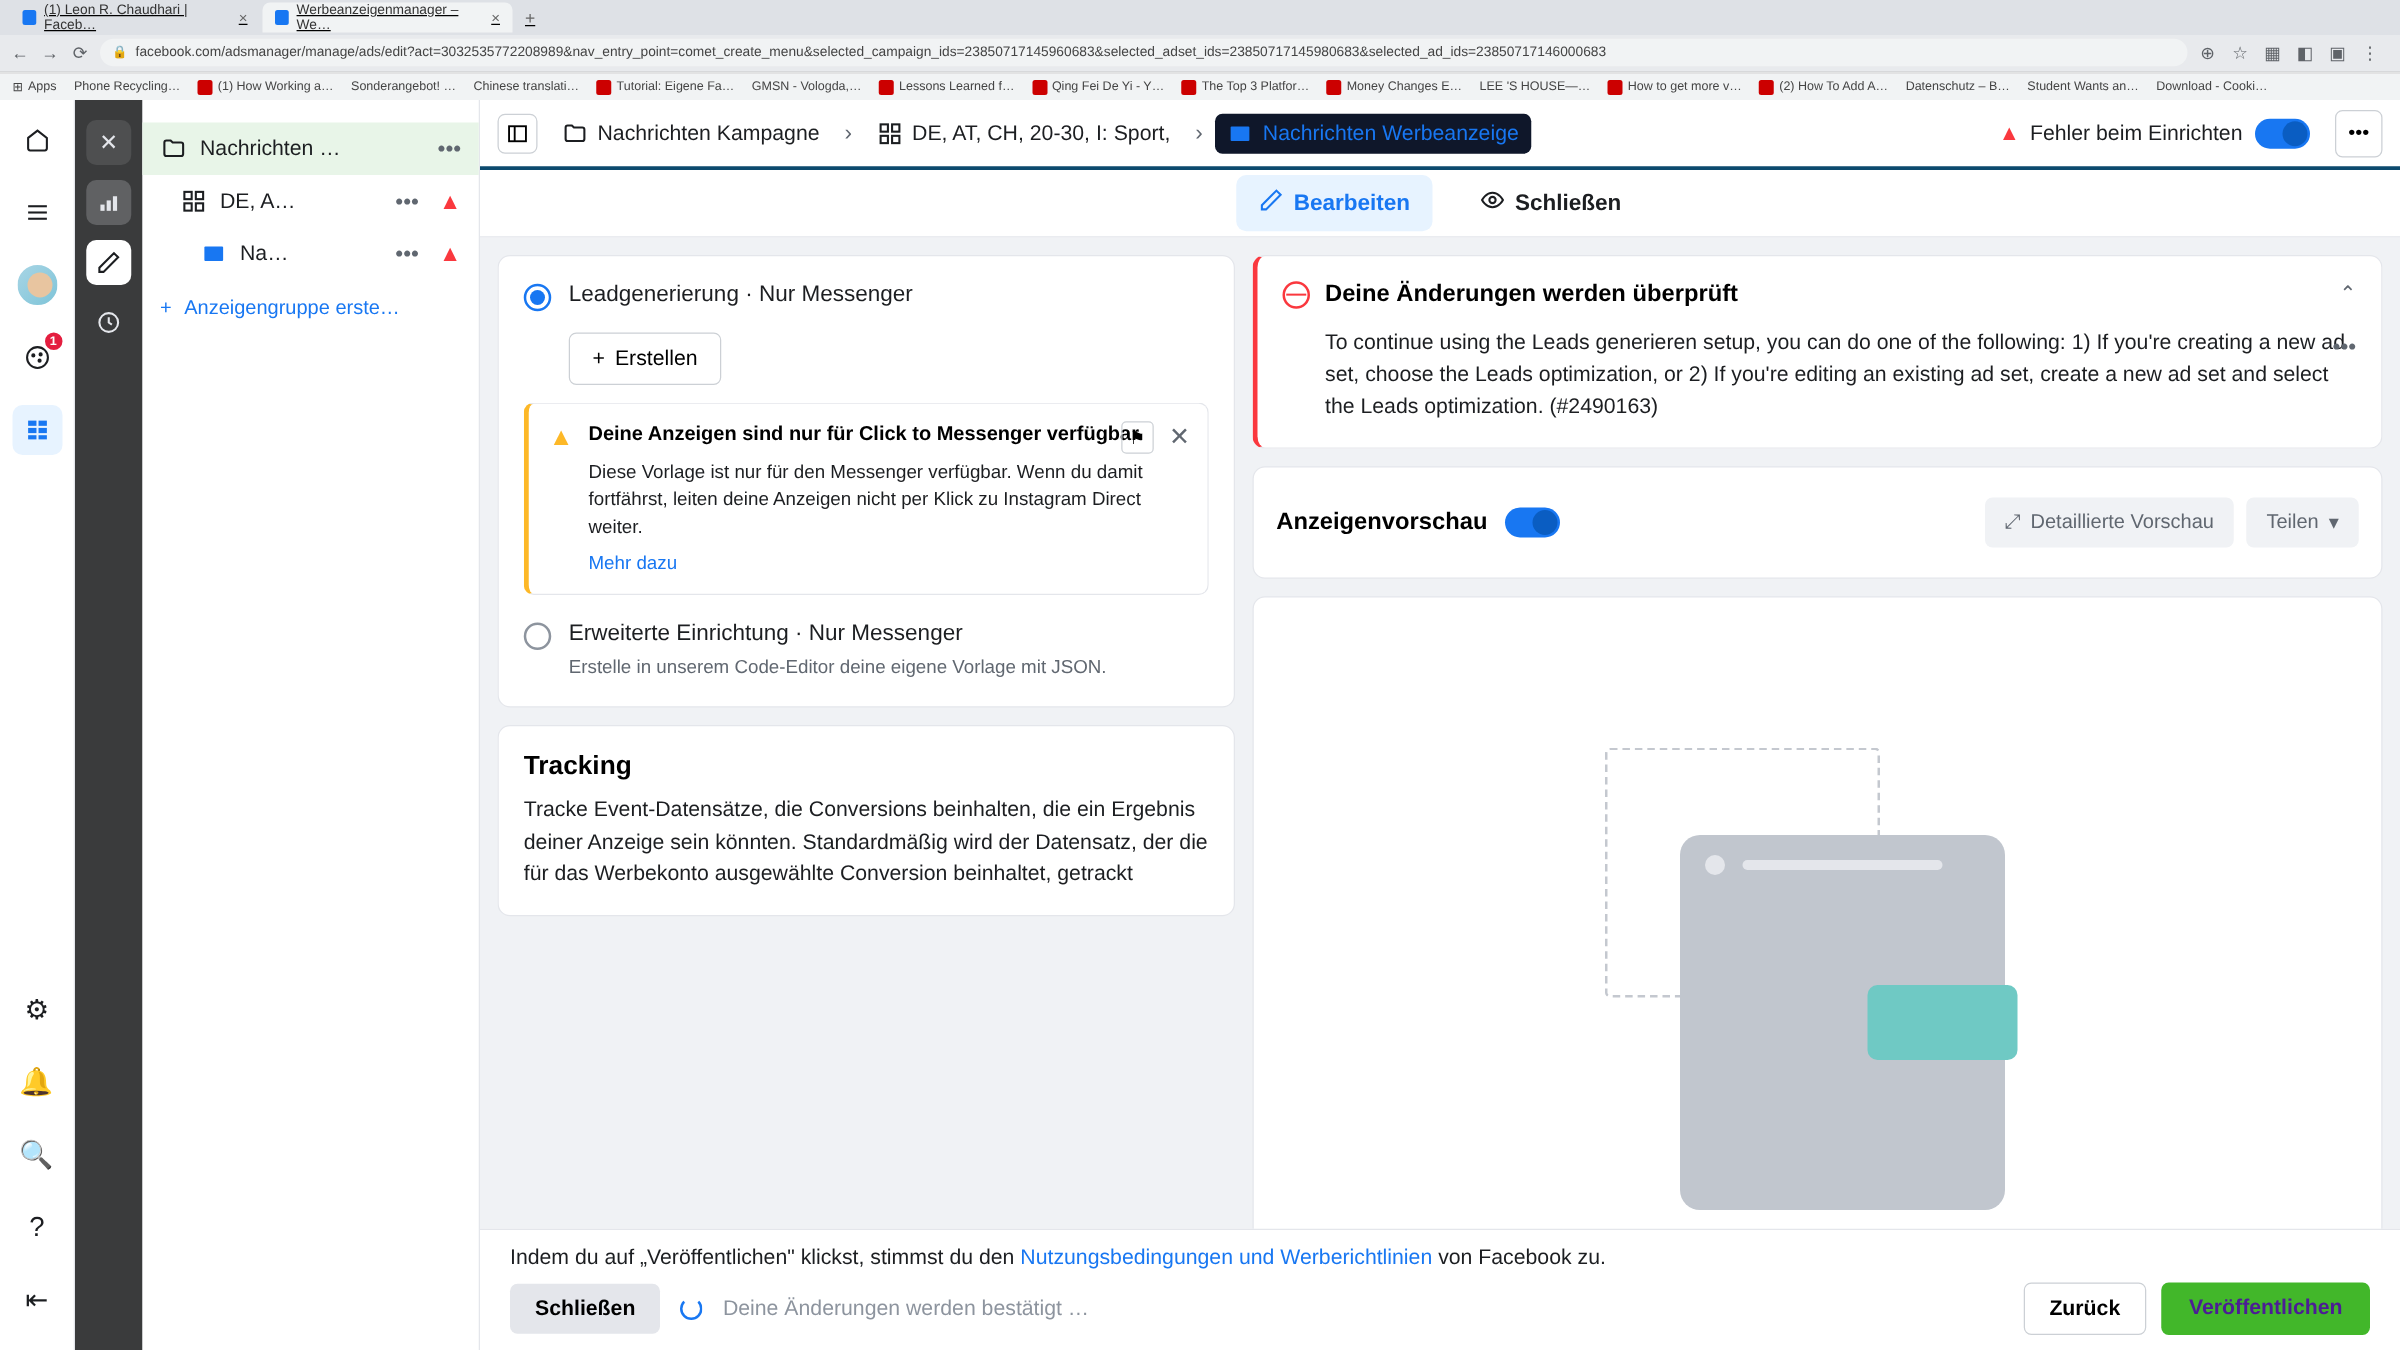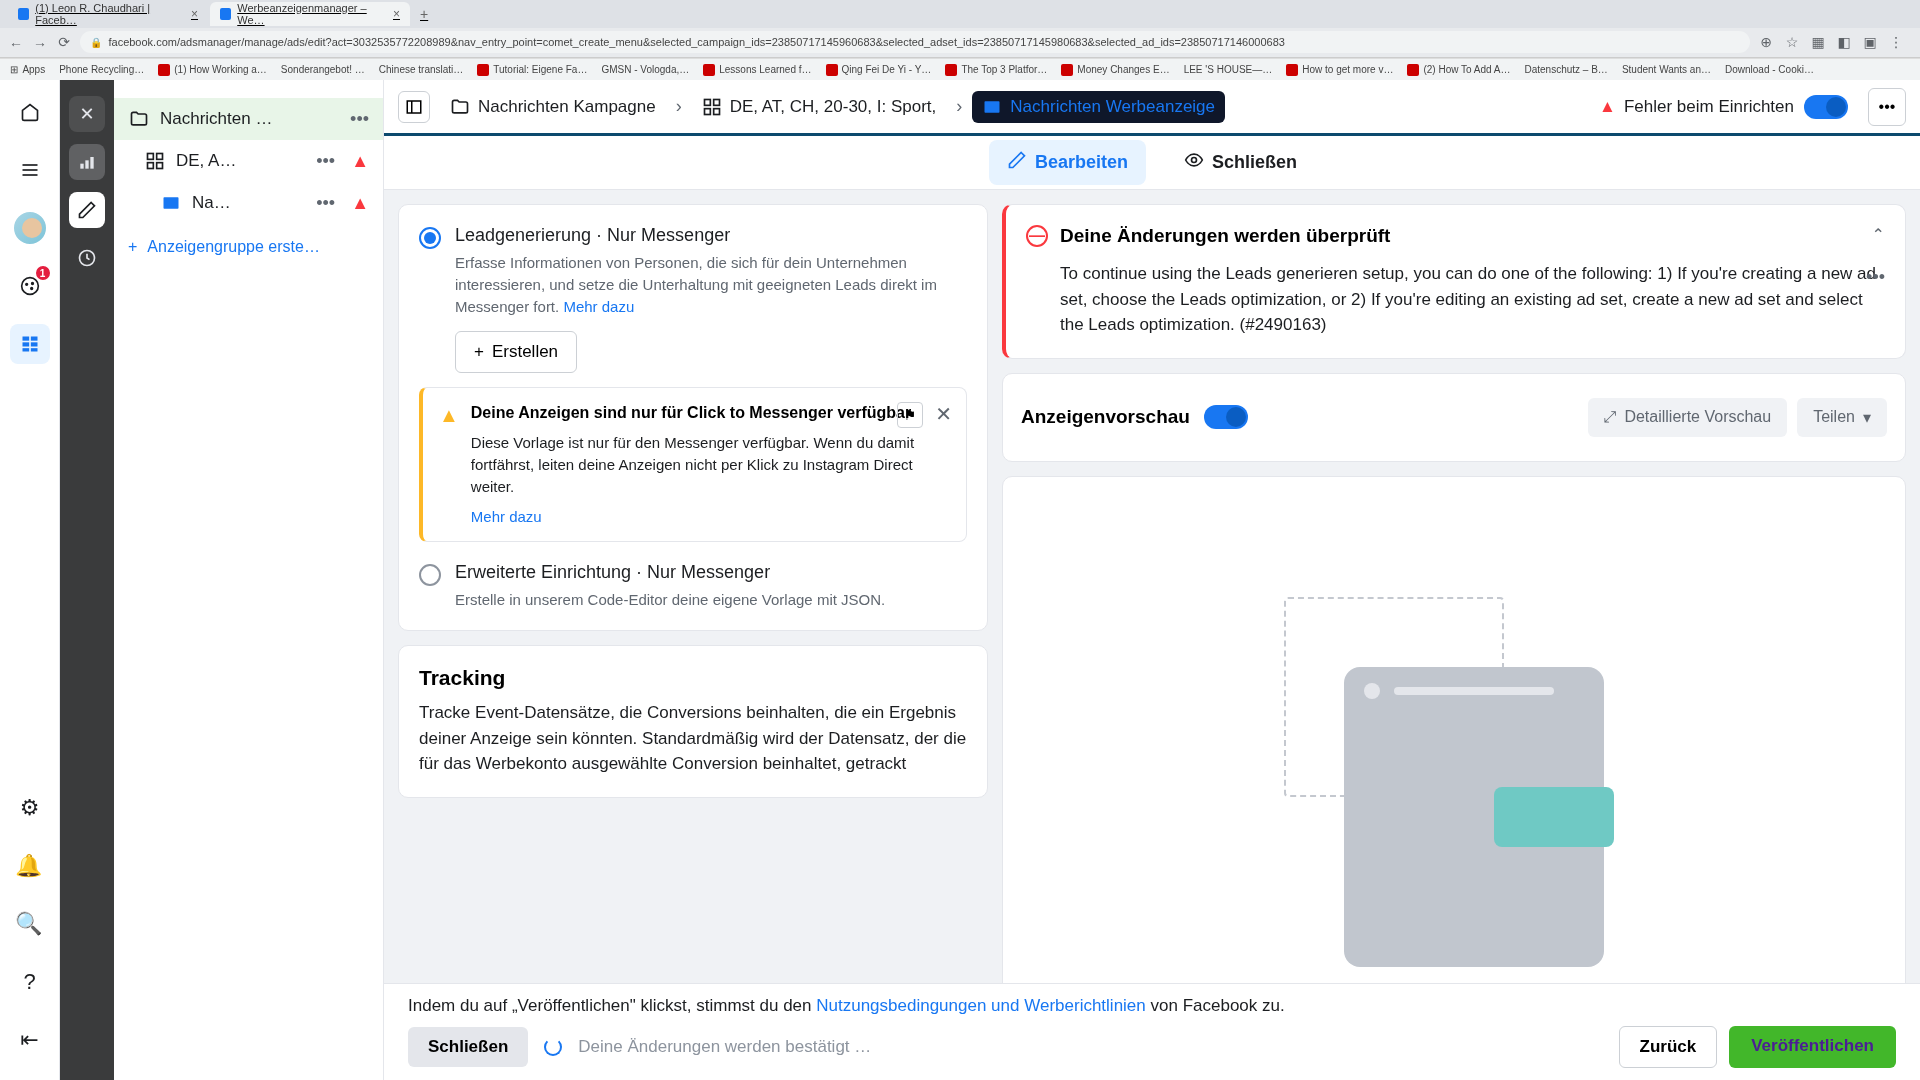--- a/index.html
+++ b/index.html
@@ -392,24 +392,20 @@
     </div>
 
     <div class="content-row">
 
       <div class="left-col">
         <div class="card">
           <div class="radio-row">
             <div class="radio on"></div>
             <div>
               <div class="radio-title">Leadgenerierung · Nur Messenger</div>
-              <div class="radio-desc">
-                <span>Erfasse Informationen von Personen, die sich für dein Unternehmen interessieren, und setze die Unterhaltung mit geeigneten Leads direkt im Messenger fort.</span>
-                <span class="link">Mehr dazu</span>
-              </div>
               <div class="create-btn">
                 <span>+</span>
                 <span>Erstellen</span>
               </div>
             </div>
           </div>
 
           <div class="warn-banner">
             <span class="warn-icon">▲</span>
             <div>

